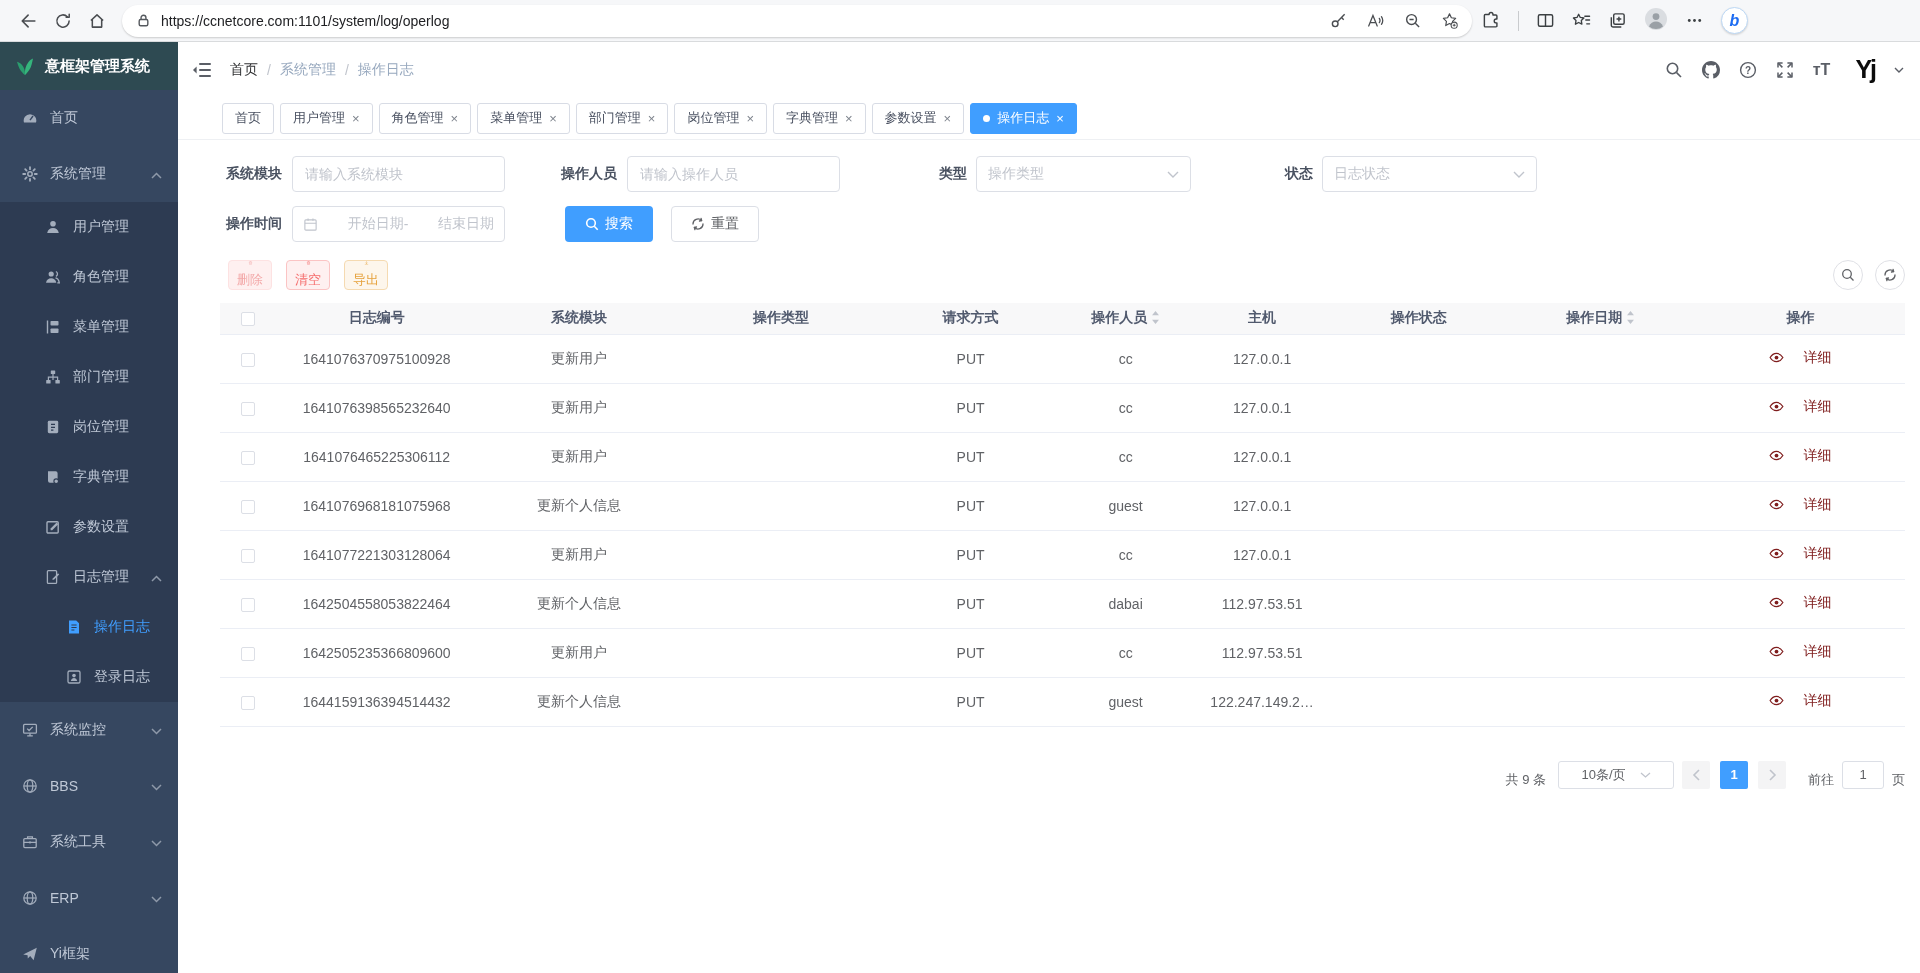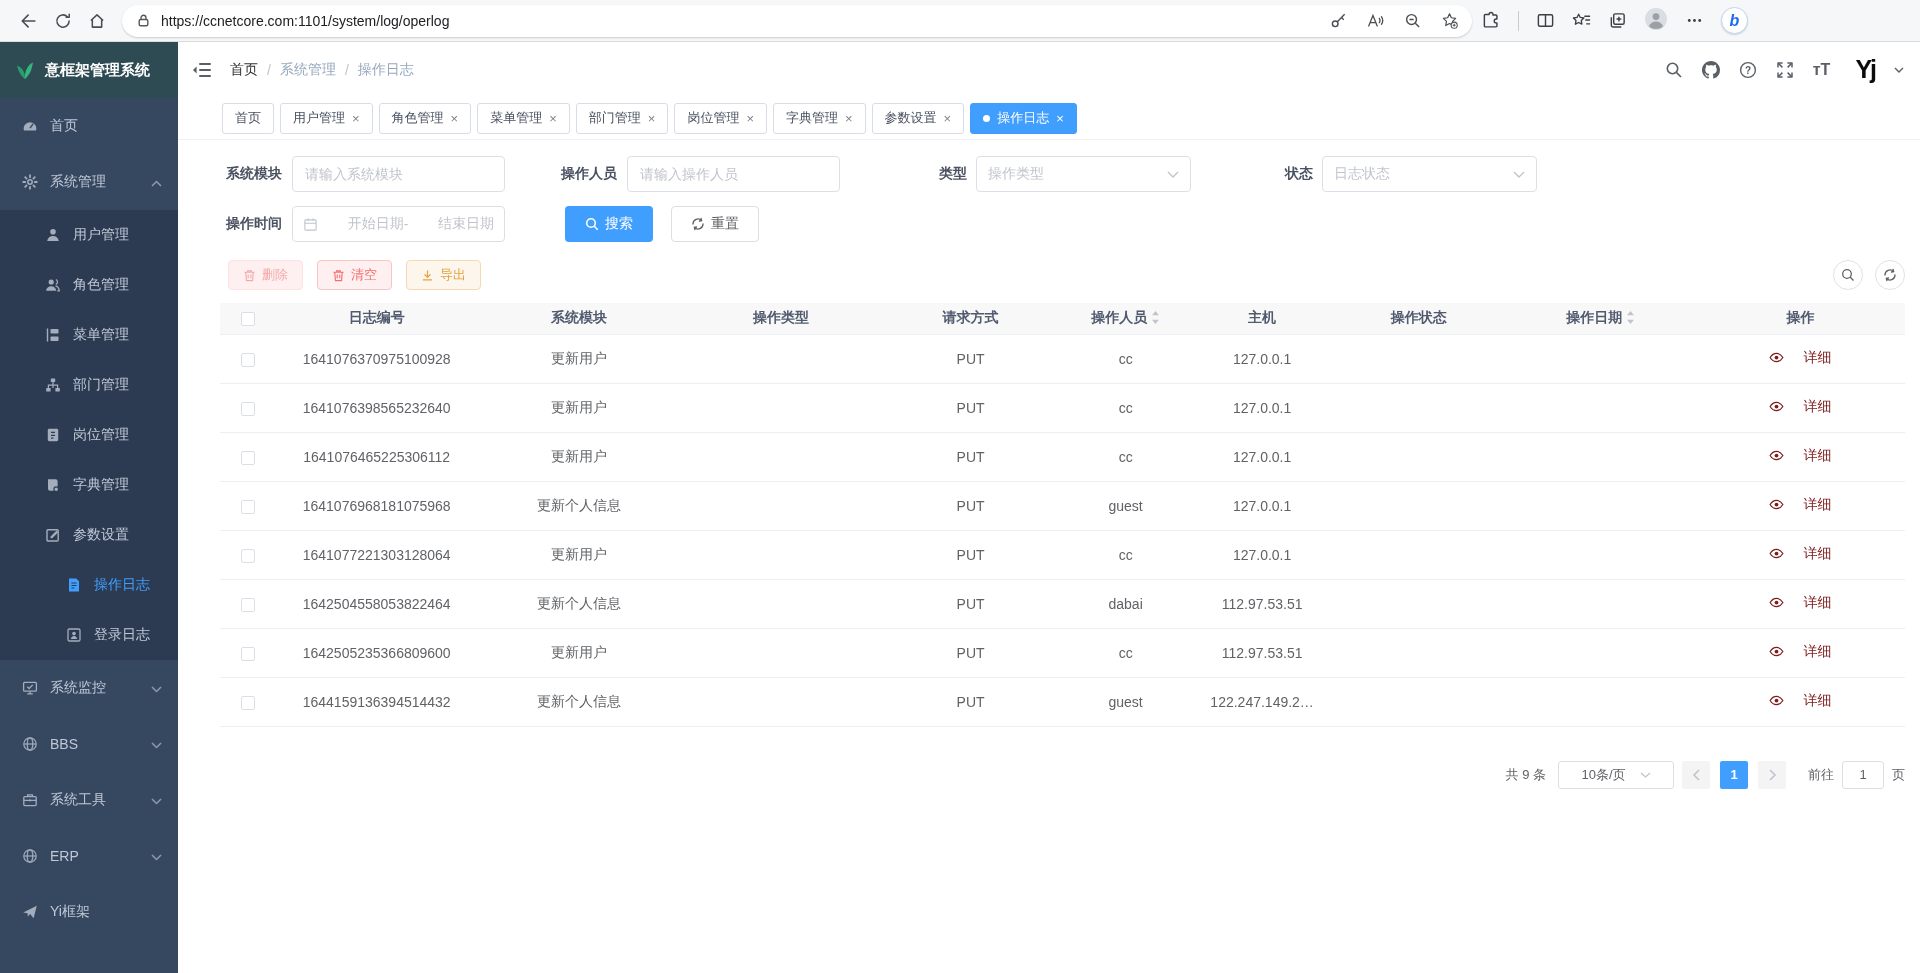--- a/index.html
+++ b/index.html
@@ -23,21 +23,21 @@
   .chrome-icons svg { width:19px; height:19px; }
   .v-div { width:1px; height:20px; background:#c9cbce; }
   .avatar24 svg { width:24px; height:24px; }
   .bing { width:27px; height:27px; border-radius:50%; background:#fff; border:1.5px solid #bcd8f5;
     display:flex; align-items:center; justify-content:center; font-weight:bold; font-style:italic;
     color:#1d6cf2; font-size:16px; box-shadow:0 1px 2px rgba(0,0,0,.15); }
 
   
   .app { display:flex; height:931px; }
   .sidebar { width:178px; background:#364760; color:#bfc8d6; flex-shrink:0; overflow:hidden; }
-  .logo { height:56px; background:#2e4a52; display:flex; align-items:center; padding-left:13px; gap:8px; }
+  .logo { height:48px; background:#2e4a52; display:flex; align-items:center; padding-left:13px; gap:8px; }
   .logo svg { width:24px; height:24px; flex-shrink:0; }
   .logo-title { color:#fff; font-size:15px; font-weight:700; white-space:nowrap; }
   .m-item { display:flex; align-items:center; font-size:14px; cursor:pointer; white-space:nowrap; }
   .lvl1 { height:56px; padding-left:22px; }
   .lvl2 { height:50px; padding-left:45px; }
   .lvl3 { height:50px; padding-left:66px; }
   .submenu { background:#2d3b52; }
   .mi { width:16px; height:16px; margin-right:12px; color:#a3adbc; flex-shrink:0; }
   .mi svg { width:16px; height:16px; display:block; }
   .chev { margin-left:auto; margin-right:16px; color:#8e99a9; }
@@ -91,22 +91,22 @@
     display:flex; align-items:center; padding:0 10px; color:#c0c4cc; font-size:14px; }
   .date-range svg { width:15px; height:15px; color:#c0c4cc; flex-shrink:0; }
   .date-range .dspan { flex:1; text-align:right; }
   .btn { height:36px; border-radius:4px; display:inline-flex; align-items:center; gap:6px;
     font-size:14px; cursor:pointer; border:1px solid transparent; padding:0 19px; }
   .btn svg { width:14px; height:14px; }
   .btn-search { background:#409eff; color:#fff; margin-left:60px; }
   .btn-reset { background:#fff; border-color:#dcdfe6; color:#606266; margin-left:18px; }
 
   .toolbar { display:flex; align-items:center; margin-top:18px; }
-  .btn-sm { height:30px; padding:0 14px; font-size:13px; border-radius:4px; display:inline-flex;
-    align-items:center; gap:6px; border:1px solid; cursor:pointer; }
+  .btn-sm { height:30px; padding:0 8px; font-size:13px; border-radius:4px; display:inline-flex;
+    align-items:center; gap:6px; border:1px solid; cursor:pointer;flex-direction:column; }
   .btn-sm svg { width:13px; height:13px; }
   .btn-del { color:#f3a9a9; background:#fef0f0; border-color:#fde2e2; margin-left:8px; cursor:not-allowed; }
   .btn-clear { color:#f56c6c; background:#fef0f0; border-color:#fbc4c4; margin-left:14px; }
   .btn-export { color:#e6a23c; background:#fdf6ec; border-color:#f5dab1; margin-left:14px; }
   .tool-right { margin-left:auto; display:flex; gap:12px; }
   .circle-btn { width:30px; height:30px; border-radius:50%; border:1px solid #e0e1e6; background:#fff;
     display:flex; align-items:center; justify-content:center; color:#606266; cursor:pointer; }
   .circle-btn svg { width:14px; height:14px; }
 
   
@@ -117,21 +117,21 @@
   table.log tbody td { height:49px; border-bottom:1px solid #ebeef5; text-align:center; padding:0 4px;
     white-space:nowrap; overflow:hidden; text-overflow:ellipsis; }
   .cb { display:inline-block; width:14px; height:14px; border:1px solid #dcdfe6; border-radius:2px;
     background:#fff; vertical-align:middle; cursor:pointer; }
   .sort { width:9px; height:13px; vertical-align:-2px; margin-left:4px; }
   .sort path { fill:#c0c4cc; }
   .detail { color:#7f1d1d; display:inline-flex; align-items:center; gap:19px; cursor:pointer; text-decoration:none; }
   .detail svg { width:15px; height:15px; }
 
   
-  .pagination { margin-top:34px; display:flex; align-items:center; justify-content:flex-end;
+  .pagination { margin-top:34px; display:flex; align-items:flex-end; justify-content:flex-end;
     font-size:13px; color:#606266; }
   .pg-select { width:116px; height:28px; border:1px solid #dcdfe6; border-radius:3px; background:#fff;
     display:flex; align-items:center; justify-content:center; gap:14px; margin-left:12px; cursor:pointer; }
   .pg-select svg { width:11px; height:6px; }
   .pg-btn { min-width:28px; height:28px; background:#f4f4f5; border-radius:2px; display:flex;
     align-items:center; justify-content:center; color:#c0c4cc; margin-left:8px; cursor:pointer; font-weight:700; }
   .pg-btn svg { width:9px; height:12px; }
   .pg-btn.activepg { background:#409eff; color:#fff; margin-left:10px; }
   .pg-btn.nextb { margin-left:10px; }
   .goto-lbl { margin-left:22px; }
@@ -315,20 +315,32 @@
           <span>字典管理</span>
         </div>
         <div class="m-item lvl2">
           <span class="mi">
               <svg viewBox="0 0 16 16" fill="none" stroke="currentColor" stroke-width="1.4">
                 <rect x="2" y="2.8" width="11.2" height="11.2" rx="1"></rect>
                 <path d="M5.6 9.6l6-6 1.6 1.6-6 6H5.6z" fill="currentColor" stroke="none"></path>
               </svg>
             </span>
           <span>参数设置</span>
+        </div>
+        <div class="m-item lvl2">
+          <span class="mi">
+              <svg viewBox="0 0 16 16" fill="none" stroke="currentColor" stroke-width="1.3">
+                <rect x="2.4" y="1.6" width="9.2" height="12.8" rx="1"></rect>
+                <path d="M14.2 5.4l-5 5-1.9.7.7-1.9 5-5z" fill="currentColor" stroke="none"></path>
+              </svg>
+            </span>
+          <span>日志管理</span>
+          <span class="chev up"><svg viewBox="0 0 11 7" fill="none" stroke="currentColor" stroke-width="1.5">
+                <path d="M1 1l4.5 4.5L10 1"></path>
+              </svg></span>
         </div>
         <div class="m-item lvl3 active">
           <span class="mi">
               <svg viewBox="0 0 16 16" fill="currentColor">
                 <path d="M3 1.5h7.2L13 4.3v10.2H3z"></path>
                 <path d="M5.4 6h5.2M5.4 8.5h5.2M5.4 11h3" stroke="#2d3b52" stroke-width="1.1"></path>
               </svg>
             </span>
           <span>操作日志</span>
         </div>

